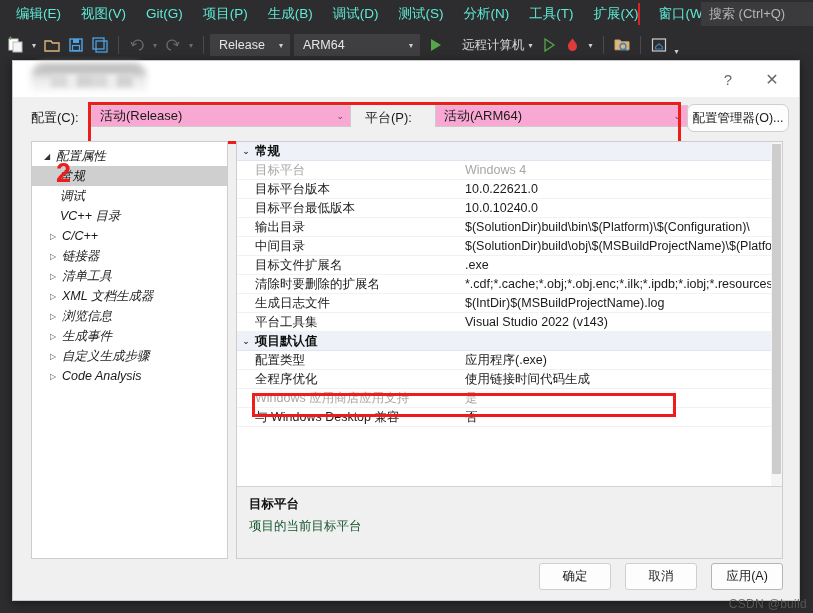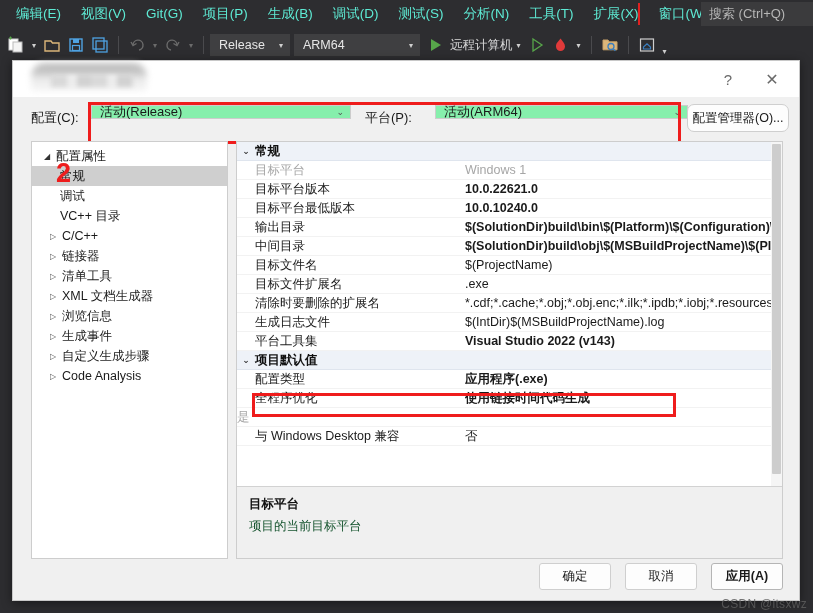--- a/index.html
+++ b/index.html
@@ -76,21 +76,21 @@
     color: #e6e6e6;
     font-size: 12.5px;
     display: flex; align-items: center; justify-content: space-between;
     padding: 0 6px 0 8px;
     margin-right: 4px;
   }
   .tb-combo .ar { font-size: 8px; margin-left: 10px; color: #d0d0d0; }
   #combo-release { width: 80px; }
   #combo-arm64 { width: 126px; }
   .tb-run-label {
-    color: #d8d8d8; font-size: 12.5px; white-space: nowrap; margin-left: 2px;
+    color: #d8d8d8; font-size: 12.5px; white-space: nowrap; margin-left: 14px;
   }
   .tri-green {
     width: 0; height: 0;
     border-left: 10px solid #57a64a;
     border-top: 6px solid transparent;
     border-bottom: 6px solid transparent;
   }
 
   
   #dialog {
@@ -129,22 +129,22 @@
 
   
   #config-row {
     position: absolute; left: 0; top: 36px; width: 100%; height: 44px;
   }
   .cfg-label {
     position: absolute; top: 12px;
     font-size: 13px; color: #1a1a1a; white-space: nowrap;
   }
   .cfg-combo {
-    position: absolute; top: 8px; height: 14px;
-    background: #86efac;
+    position: absolute; top: 8px; height: 22px;
+    background: #f9a8d4;
     border: 1px solid #cccccc;
     display: flex; align-items: center;
     padding: 0 6px 0 8px;
     font-size: 13px; color: #1a1a1a;
   }
   .cfg-combo .txt { flex: 1; white-space: nowrap; overflow: hidden; }
   .cfg-combo .chev { color: #555; font-size: 9px; padding-left: 6px; }
   #cfg-label-c { left: 18px; }
   #cfg-combo-c { left: 78px; width: 260px; }
   #cfg-label-p { left: 352px; }
@@ -186,21 +186,21 @@
     padding-left: 8px;
     white-space: nowrap;
     position: relative;
   }
   .tree-row.selected { background: #cfcfcf; }
   .tw {
     width: 14px; display: inline-flex; align-items: center; justify-content: center;
     color: #555; font-size: 8px;
   }
   .tw.down { color: #333; }
-  .tree-row .lbl { padding-left: 2px; }
+  .tree-row .lbl { padding-left: 2px; font-style: italic; }
   .indent-1 { padding-left: 8px; }
   .indent-2 { padding-left: 26px; }
   #annot-2 {
     position: absolute;
     left: 56px; top: 160px;
     font-size: 27px;
     font-weight: bold;
     color: #ee1c1c;
     font-family: "Liberation Sans", sans-serif;
     line-height: 1;
@@ -243,21 +243,21 @@
     padding-left: 18px;
     color: #1a1a1a;
     overflow: hidden;
   }
   .g-val {
     flex: 1;
     color: #1a1a1a;
     overflow: hidden;
     text-overflow: clip;
   }
-  .g-val.bold { font-weight: bold; }
+  .g-val.bold { font-weight: normal; }
   .dim { color: #a6a6a6 !important; }
   #grid-vscroll {
     position: absolute; right: 0; top: 0; width: 11px; height: 100%;
     background: #f5f5f5;
   }
   #grid-vthumb {
     position: absolute; right: 1px; top: 2px; width: 9px; height: 330px;
     background: #cdcdcd; border-radius: 1px;
   }
   #desc-panel {
@@ -287,21 +287,21 @@
     gap: 14px;
   }
   .dlg-btn {
     width: 72px; height: 27px;
     background: #fdfdfd;
     border: 1px solid #cfcfcf;
     border-radius: 3px;
     display: flex; align-items: center; justify-content: center;
     font-size: 12.5px; color: #1a1a1a;
   }
-  .dlg-btn.primary { border-color: #b5b5b5; font-weight: bold; }
+  .dlg-btn.primary { border-color: #b5b5b5; }
 
   #watermark {
     position: absolute;
     right: 6px; bottom: 2px;
     font-size: 12px;
     color: #5e5e5e;
     opacity: .85;
     letter-spacing: .3px;
     z-index: 40;
   }
@@ -492,41 +492,37 @@
       <div id="grid-panel">
         <div id="grid-scroll">
 
           <div class="grid-row cat">
             <span class="cat-chev">⌄</span>
             <span>常规</span>
           </div>
 
           <div class="grid-row">
             <span class="g-name dim">目标平台</span>
-            <span class="g-val dim">Windows 1</span>
+            <span class="g-val dim">Windows 4</span>
           </div>
           <div class="grid-row">
             <span class="g-name">目标平台版本</span>
             <span class="g-val bold">10.0.22621.0</span>
           </div>
           <div class="grid-row">
             <span class="g-name">目标平台最低版本</span>
             <span class="g-val bold">10.0.10240.0</span>
           </div>
           <div class="grid-row">
             <span class="g-name">输出目录</span>
             <span class="g-val bold">$(SolutionDir)build\bin\$(Platform)\$(Configuration)\</span>
           </div>
           <div class="grid-row">
             <span class="g-name">中间目录</span>
             <span class="g-val bold">$(SolutionDir)build\obj\$(MSBuildProjectName)\$(Platform)\</span>
-          </div>
-          <div class="grid-row">
-            <span class="g-name">目标文件名</span>
-            <span class="g-val">$(ProjectName)</span>
           </div>
           <div class="grid-row">
             <span class="g-name">目标文件扩展名</span>
             <span class="g-val">.exe</span>
           </div>
           <div class="grid-row">
             <span class="g-name">清除时要删除的扩展名</span>
             <span class="g-val">*.cdf;*.cache;*.obj;*.obj.enc;*.ilk;*.ipdb;*.iobj;*.resources;*.tlb</span>
           </div>
           <div class="grid-row">
@@ -545,20 +541,21 @@
 
           <div class="grid-row">
             <span class="g-name">配置类型</span>
             <span class="g-val bold">应用程序(.exe)</span>
           </div>
           <div class="grid-row">
             <span class="g-name">全程序优化</span>
             <span class="g-val bold">使用链接时间代码生成</span>
           </div>
           <div class="grid-row">
+            <span class="g-name dim">Windows 应用商店应用支持</span>
             <span class="g-val dim">是</span>
           </div>
           <div class="grid-row">
             <span class="g-name">与 Windows Desktop 兼容</span>
             <span class="g-val">否</span>
           </div>
 
           <div id="grid-vscroll">
             <div id="grid-vthumb"></div>
           </div>
@@ -574,14 +571,14 @@
     <div id="hl-toolset"></div>
 
     <div id="footer">
       <div class="dlg-btn">确定</div>
       <div class="dlg-btn">取消</div>
       <div class="dlg-btn primary">应用(A)</div>
     </div>
   </div>
 
   <div id="annot-2">2</div>
-  <div id="watermark">CSDN @itsxwz</div>
+  <div id="watermark">CSDN @build</div>
 </div>
 
 </body></html>

